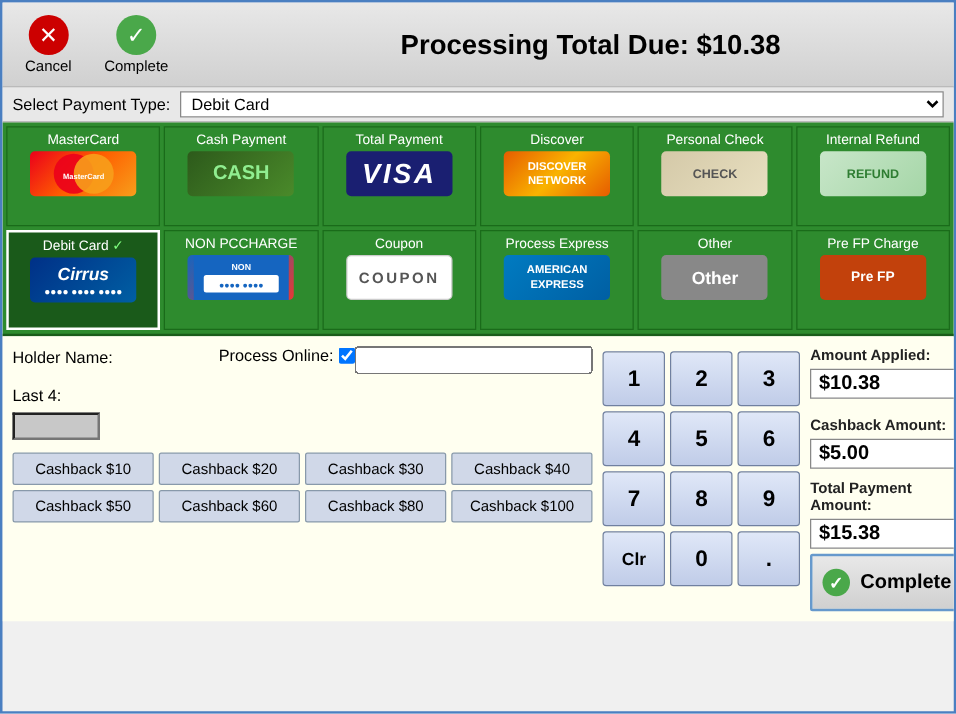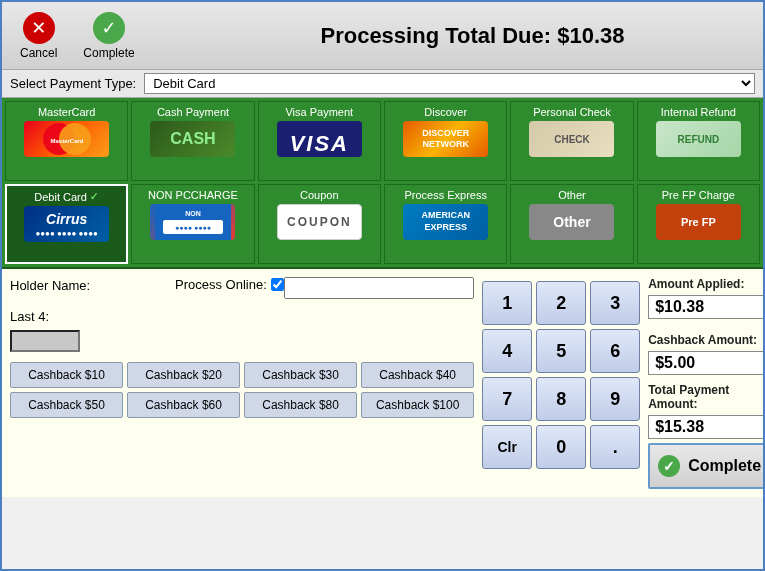--- a/index.html
+++ b/index.html
@@ -102,21 +102,21 @@
       display: flex;
       align-items: center;
       justify-content: center;
       font-weight: bold;
       font-size: 13px;
       overflow: hidden;
     }
     
     .mastercard-img { background: linear-gradient(135deg, #eb001b, #ff5f00, #f79e1b); color: white; }
     .cash-img { background: linear-gradient(135deg, #2d5a1b, #4a8a2a); color: #90ee90; font-size: 11px; }
-    .visa-img { background: linear-gradient(135deg, #1a1f71, #1a1f71); color: white; align-items: flex-end; }
+    .visa-img { background: linear-gradient(135deg, #1a1f71, #1a1f71); color: white; }
     .discover-img { background: linear-gradient(135deg, #e65c00, #f9b300, #e65c00); color: white; font-size: 11px; }
     .check-img { background: linear-gradient(135deg, #d4c9a8, #e8dfc0); color: #444; font-size: 10px; }
     .refund-img { background: linear-gradient(135deg, #c8e6c9, #a5d6a7); color: #2e7d32; font-size: 10px; }
     .debit-img { background: linear-gradient(135deg, #003087, #005fa3); color: white; font-size: 12px; }
     .nonpc-img { background: linear-gradient(135deg, #1565c0, #e53935); color: white; font-size: 9px; }
     .coupon-img { background: white; color: #555; border: 1px solid #ccc; font-size: 13px; font-weight: bold; letter-spacing: 1px; }
     .amex-img { background: linear-gradient(135deg, #007bc1, #005fa3); color: white; font-size: 10px; text-align: center; }
     .other-img { background: #888; color: white; font-size: 12px; }
     .prefp-img { background: #c2410c; color: white; font-size: 10px; }
 
@@ -291,21 +291,21 @@
         </svg>
       </div>
     </div>
     <div class="payment-card">
       <div class="card-label">Cash Payment</div>
       <div class="card-image cash-img">
         <span style="color:#90ee90; font-weight:bold; font-size:16px;">CASH</span>
       </div>
     </div>
     <div class="payment-card">
-      <div class="card-label">Visa Payment</div>
+      <div class="card-label">Total Payment</div>
       <div class="card-image visa-img">
         <span style="color:white; font-size:22px; font-weight:bold; font-style:italic; letter-spacing:2px;">VISA</span>
       </div>
     </div>
     <div class="payment-card">
       <div class="card-label">Discover</div>
       <div class="card-image discover-img">
         <div style="text-align:center; color:white; font-size:9px; font-weight:bold; line-height:1.2;">DISCOVER<br>NETWORK</div>
       </div>
     </div>

